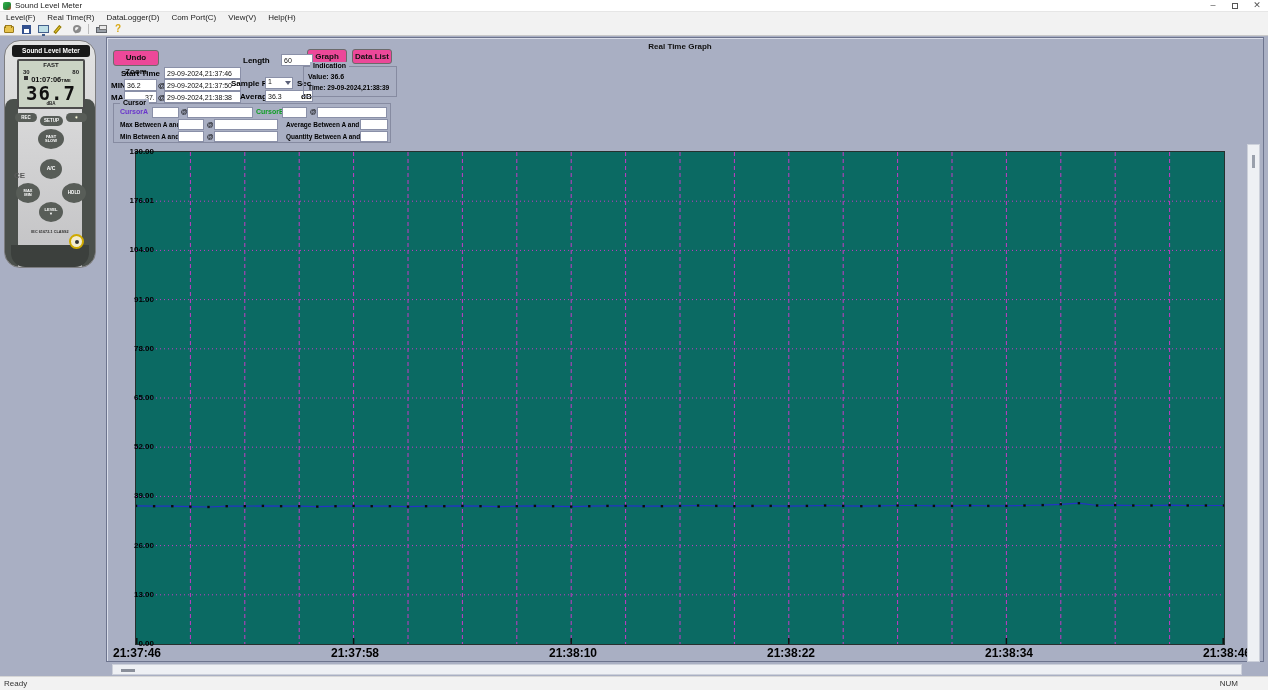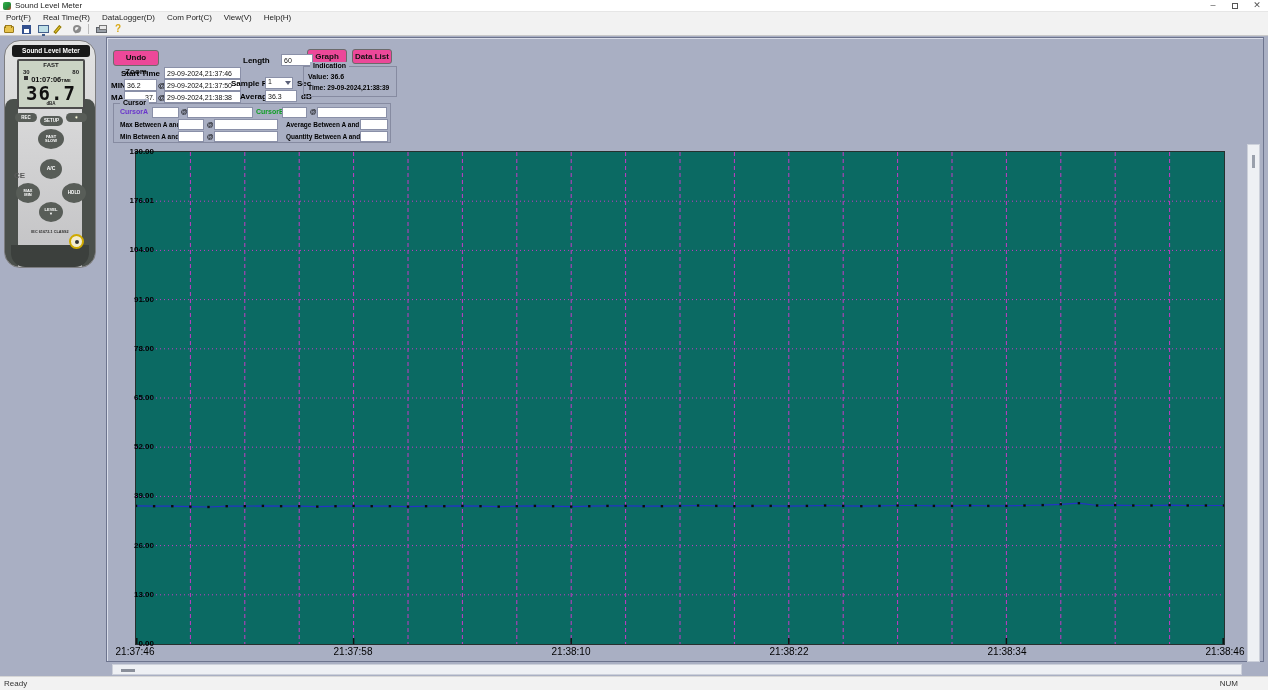--- a/index.html
+++ b/index.html
@@ -86,38 +86,38 @@
   .t-starttime { left:57px; top:29px; width:77px; height:12px; }
   .l-min { left:4px; top:43px; } .t-minval { left:17px; top:41px; width:33px; height:12px; }
   .l-at1 { left:51px; top:43px; } .t-mintime { left:57px; top:41px; width:77px; height:12px; }
   .l-max { left:4px; top:55px; } .t-maxval { left:17px; top:53px; width:33px; height:12px;padding-left:20px; }
   .l-at2 { left:51px; top:55px; } .t-maxtime { left:57px; top:53px; width:77px; height:12px; }
   .l-length { left:136px; top:18px; } .t-length { left:174px; top:16px; width:32px; height:12px; }
   .l-samplerate { left:124px; top:41px; }
   .sel-rate { left:158px; top:39px; width:28px; height:12px; }
   .sel-rate .chev { position:absolute; right:1px; top:3px; width:0; height:0; border-left:3px solid transparent; border-right:3px solid transparent; border-top:4px solid #5a6078; }
   .l-sec { left:190px; top:41px; }
-  .l-average { left:133px; top:54px; } .t-average { left:158px; top:52px; width:32px; height:12px; }
+  .l-average { left:133px; top:54px; } .t-average { left:158px; top:52px; width:48px; height:12px; }
   .l-db { left:194px; top:54px; }
 
   .groupbox { position:absolute; border:1px solid #868ba1; }
   .grouplabel { position:absolute; top:-5px; left:6px; background:#a9afc3; padding:0 3px; font-size:7px; font-weight:bold; color:#000; }
   .gb-indication { left:196px; top:28px; width:94px; height:31px; }
   .ind-value { position:absolute; left:4px; top:6px; font-size:7px; font-weight:bold; color:#000; }
   .ind-time { position:absolute; left:4px; top:17px; font-size:6.6px; font-weight:bold; color:#000; white-space:nowrap; }
   .gb-cursor { left:6px; top:65px; width:278px; height:40px; }
   .cur-a-label { left:6px; top:4px; color:#6a35cc; }
   .cur-b-label { left:142px; top:4px; color:#0f9e22; }
   .gb-cursor .lbl-sm { font-size:6.5px; }
   .gb-cursor .tbox { height:11px; }
 
   
   .plot-wrap { position:absolute; left:28px; top:113px; width:1090px; height:494px; border:1px solid #26302e; background:#0b6a63; }
   .ytick { position:absolute; left:1px; width:26px; text-align:right; font-size:8px; font-weight:bold; color:#000;margin-left:20px; }
-  .xtick { position:absolute; top:608px; width:44px; text-align:center; font-size:10px; font-weight:normal; color:#000; }
+  .xtick { position:absolute; top:608px; width:44px; text-align:center; font-size:12px; font-weight:bold; color:#000; }
 
   
   .vscroll { position:absolute; left:1140px; top:106px; width:13px; height:518px; background:#eef0f4; border:1px solid #ccd0da; }
   .vthumb { position:absolute; left:4px; top:10px; width:3px; height:13px; background:#9aa0ac; }
   .hscroll { position:absolute; left:5px; top:626px; width:1130px; height:11px; background:#eef0f4; border:1px solid #ccd0da; }
   .hthumb { position:absolute; left:8px; top:4px; width:14px; height:3px; background:#8a8f9a; }
 
   
   .statusbar { position:absolute; left:0; top:676px; width:1268px; height:14px; background:#f2f2f2; border-top:1px solid #d6d6d6; z-index:30; }
   .status-left { position:absolute; left:4px; top:2px; font-size:8px; color:#333; }
@@ -128,21 +128,21 @@
 
 <div class="titlebar">
   <div class="app-icon"></div>
   <div class="title-text">Sound Level Meter</div>
   <div class="winbtn min">–</div>
   <div class="winbtn max"><span class="maxglyph"></span></div>
   <div class="winbtn close">✕</div>
 </div>
 
 <div class="menubar">
-  <div class="menu-item">Port(F)</div>
+  <div class="menu-item">Level(F)</div>
   <div class="menu-item">Real Time(R)</div>
   <div class="menu-item">DataLogger(D)</div>
   <div class="menu-item">Com Port(C)</div>
   <div class="menu-item">View(V)</div>
   <div class="menu-item">Help(H)</div>
 </div>
 
 <div class="toolbar">
   <div class="tbtn">
       <span class="ic-open"></span>
@@ -200,20 +200,21 @@
     <div class="dev-btn db-round db-level">
       <span>LEVEL</span>
       <span>▼</span>
     </div>
     <div class="dev-spec">IEC 61672-1 CLASS2</div>
     <div class="dev-power"></div>
   </div>
 </div>
 
 <div class="panel">
+  <div class="panel-title">Real Time Graph</div>
 
   <div class="btn btn-undo">Undo Zoom</div>
   <div class="btn btn-graph">Graph</div>
   <div class="btn btn-datalist">Data List</div>
 
   <div class="lbl l-starttime">Start Time</div>
   <input class="tbox t-starttime" value="29-09-2024,21:37:46" style="">
   <div class="lbl l-min">MIN</div>
   <input class="tbox t-minval" value="36.2" style="">
   <div class="lbl l-at1">@</div>

